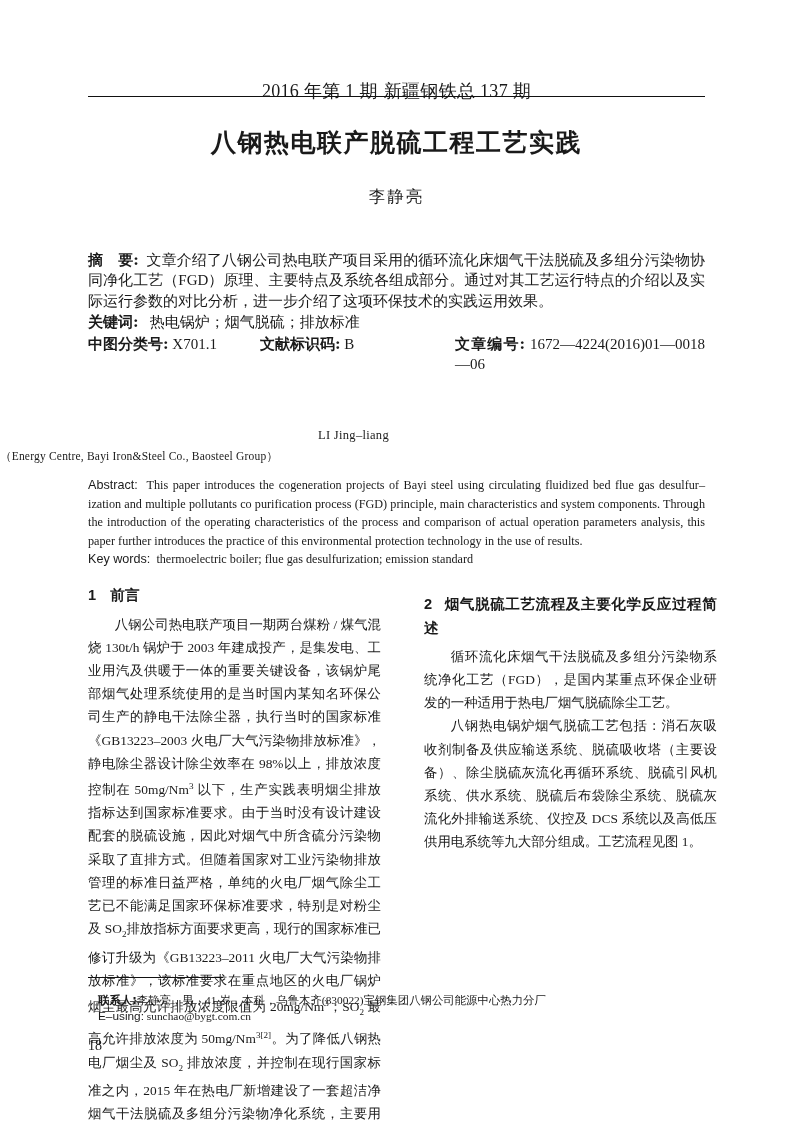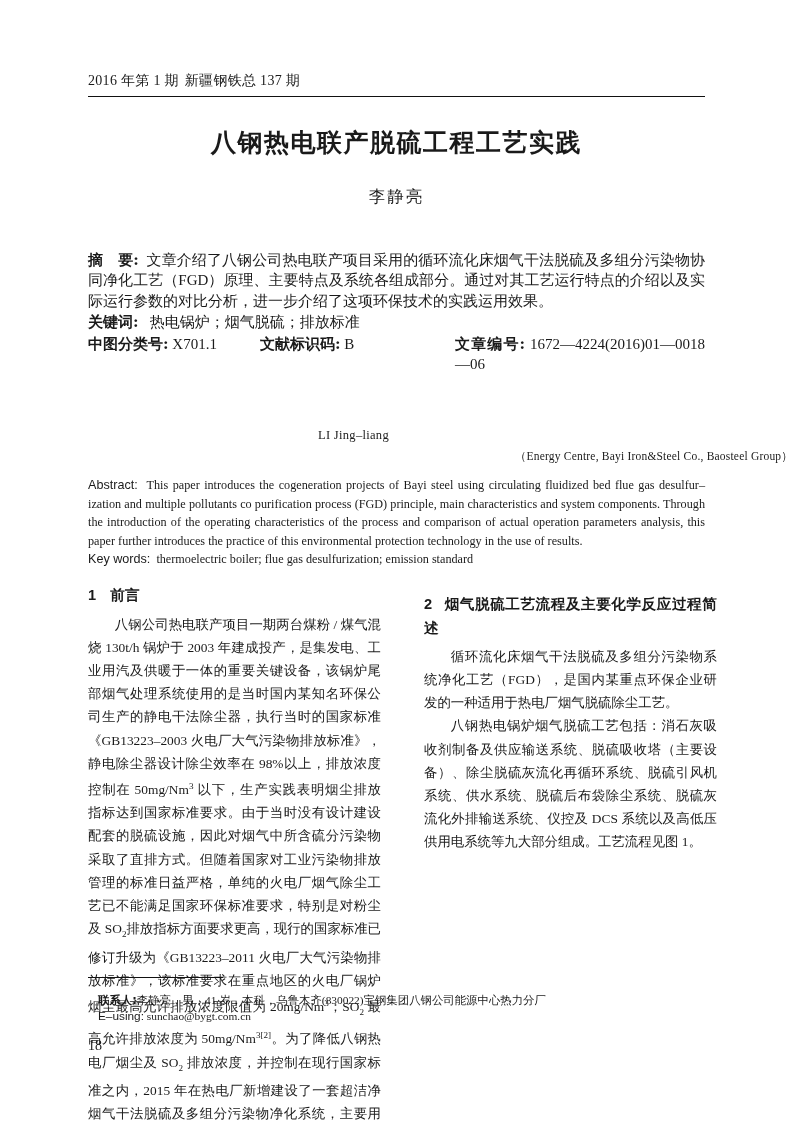--- a/index.html
+++ b/index.html
@@ -19,26 +19,26 @@
     position: absolute;
     left: 0; top: 0;
     width: 793px;
     height: 1122px;
   }
 
   
   .runhead {
     position: absolute;
     left: 88px;
-    top: 72px;
+    top: 79px;
     width: 617px;
     display: flex;
-    justify-content: flex-start;
+    justify-content: center;
     align-items: baseline;
-    font-size: 14px;
+    font-size: 18px;
     letter-spacing: 0.3px;
   }
   .runhead .mid { margin-left: 6px; }
   .runhead-rule {
     position: absolute;
     left: 88px;
     top: 96px;
     width: 617px;
     height: 0;
     border-top: 1.5px solid #111;
@@ -111,21 +111,21 @@
     left: 0; top: 428px;
     width: 707px;
     text-align: center;
     font-size: 12.5px;
     letter-spacing: 0.3px;
   }
   .en-affil {
     position: absolute;
     left: 0; top: 449px;
     width: 793px;
-    text-align: right;
+    text-align: left;
     font-size: 11.5px;
     letter-spacing: 0.2px;
   }
   .en-abs {
     position: absolute;
     left: 88px;
     top: 476px;
     width: 617px;
     font-size: 12.2px;
     line-height: 18.6px;

